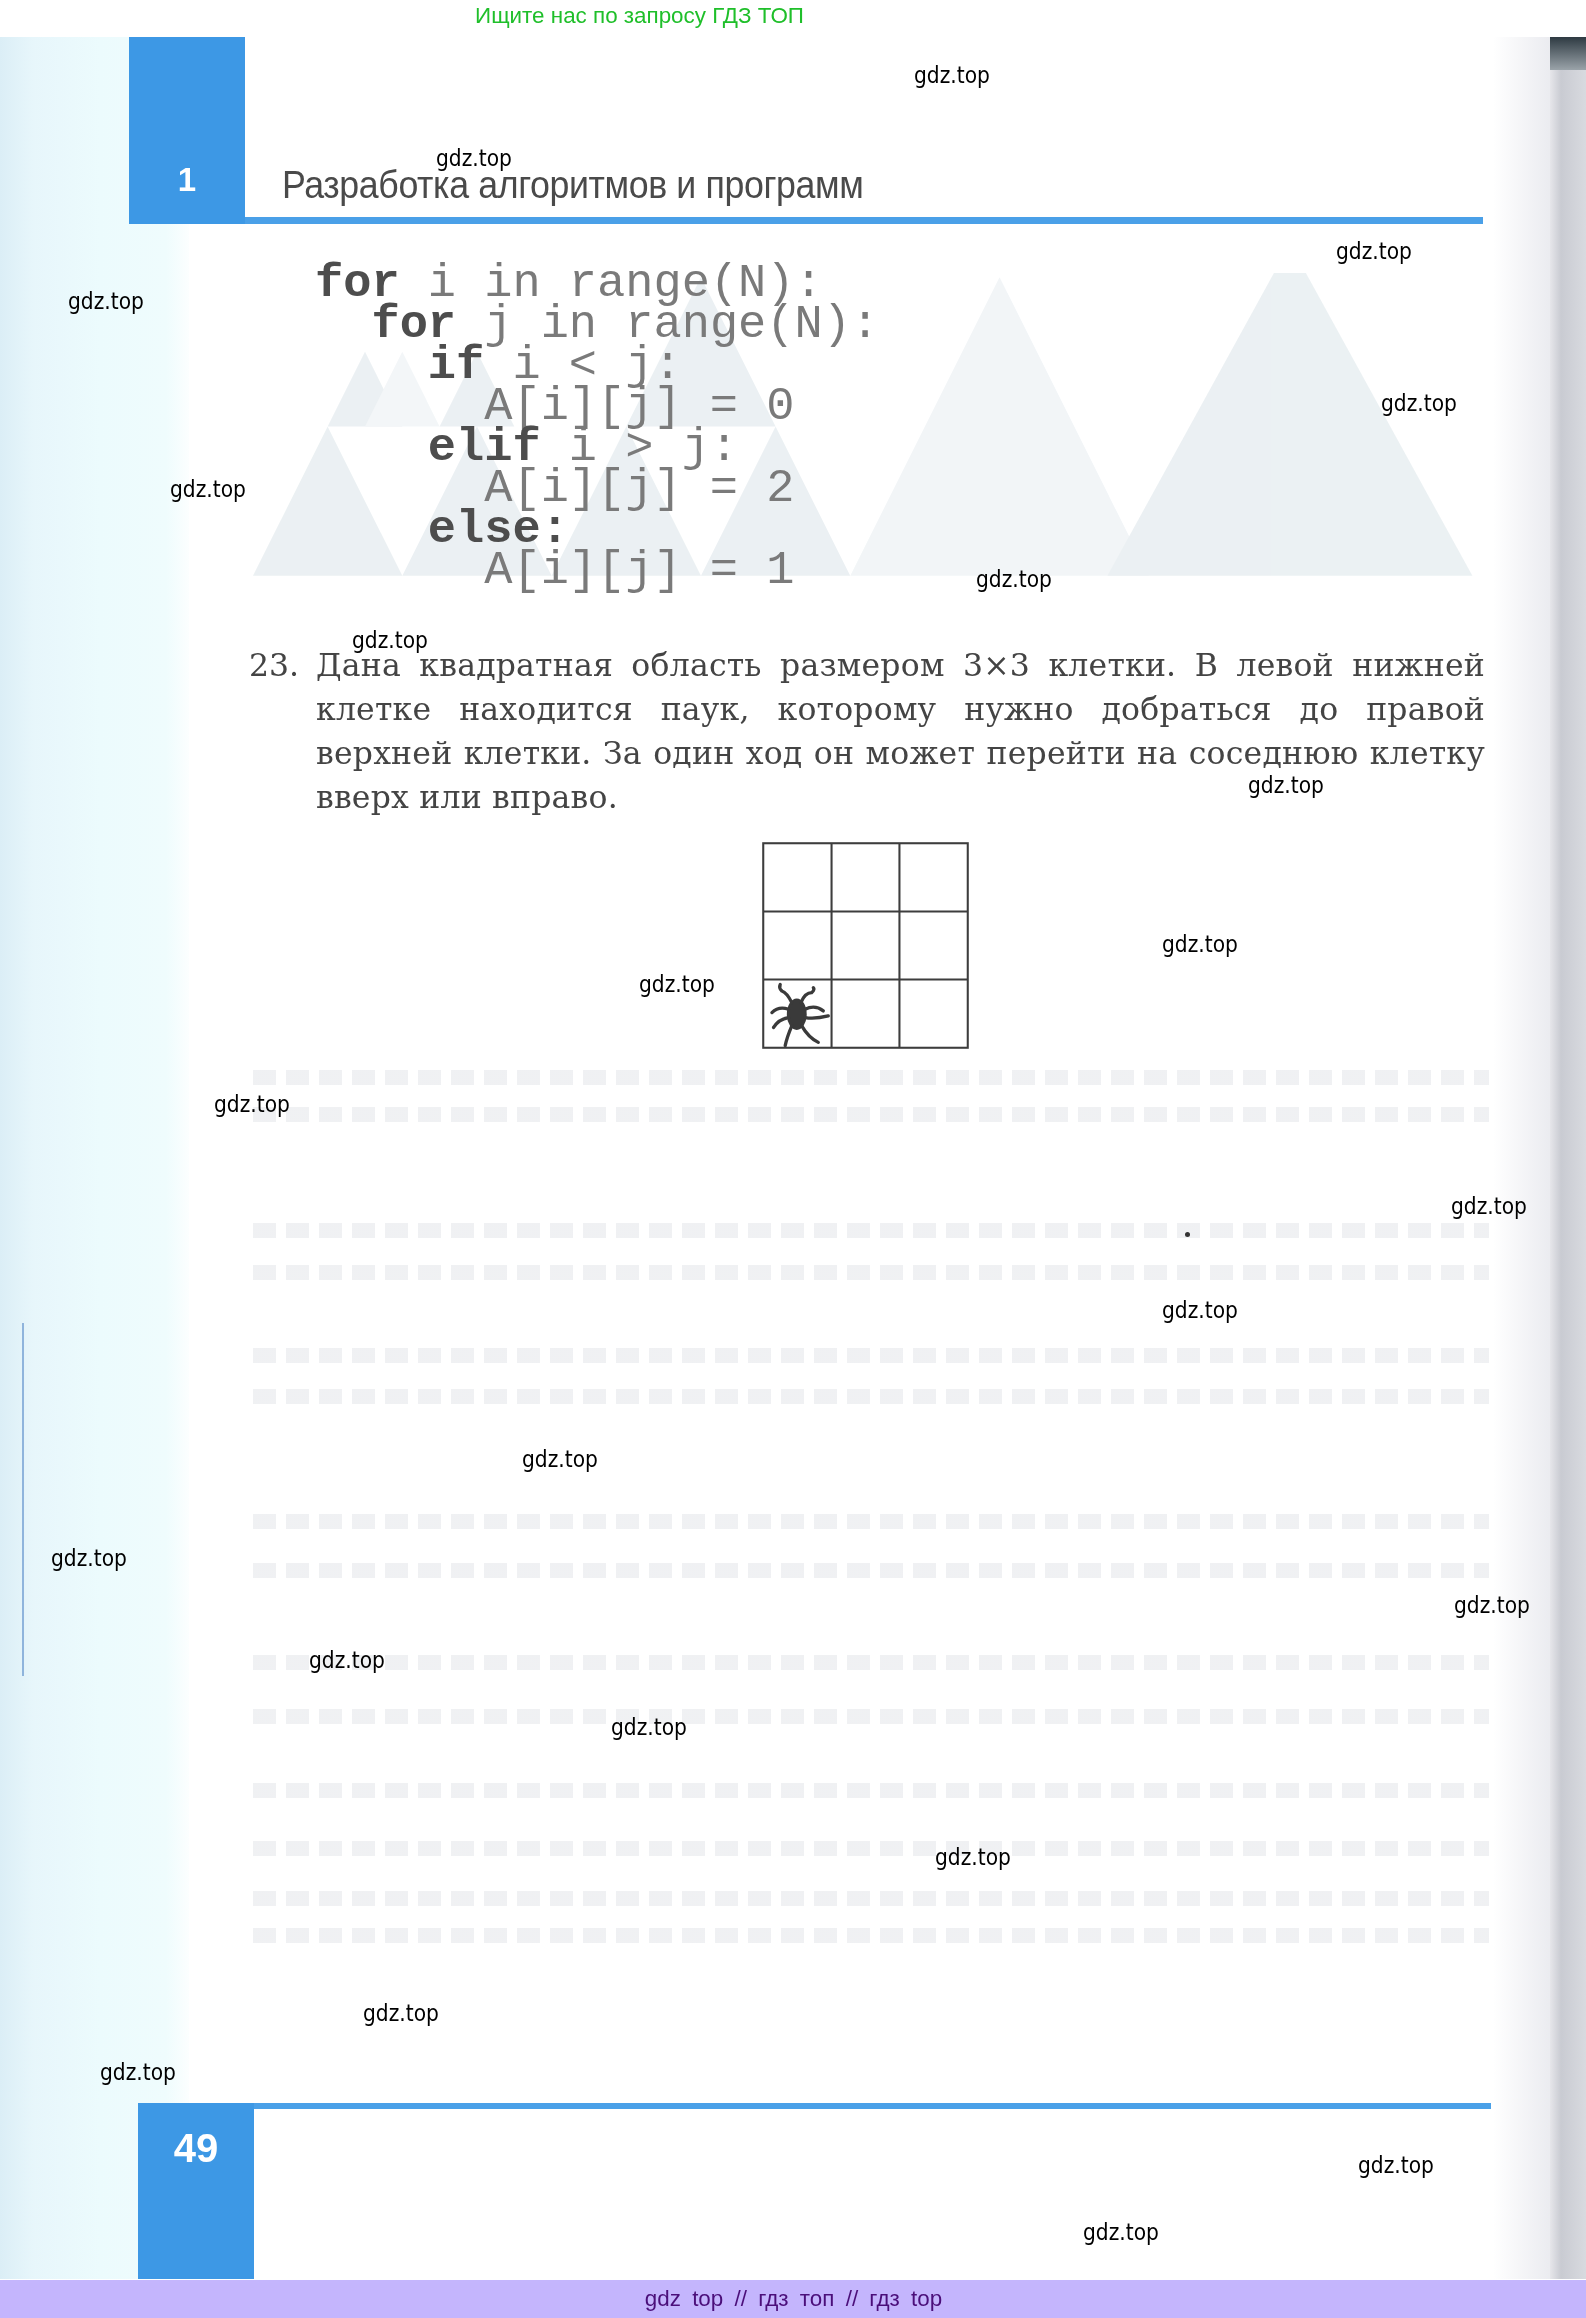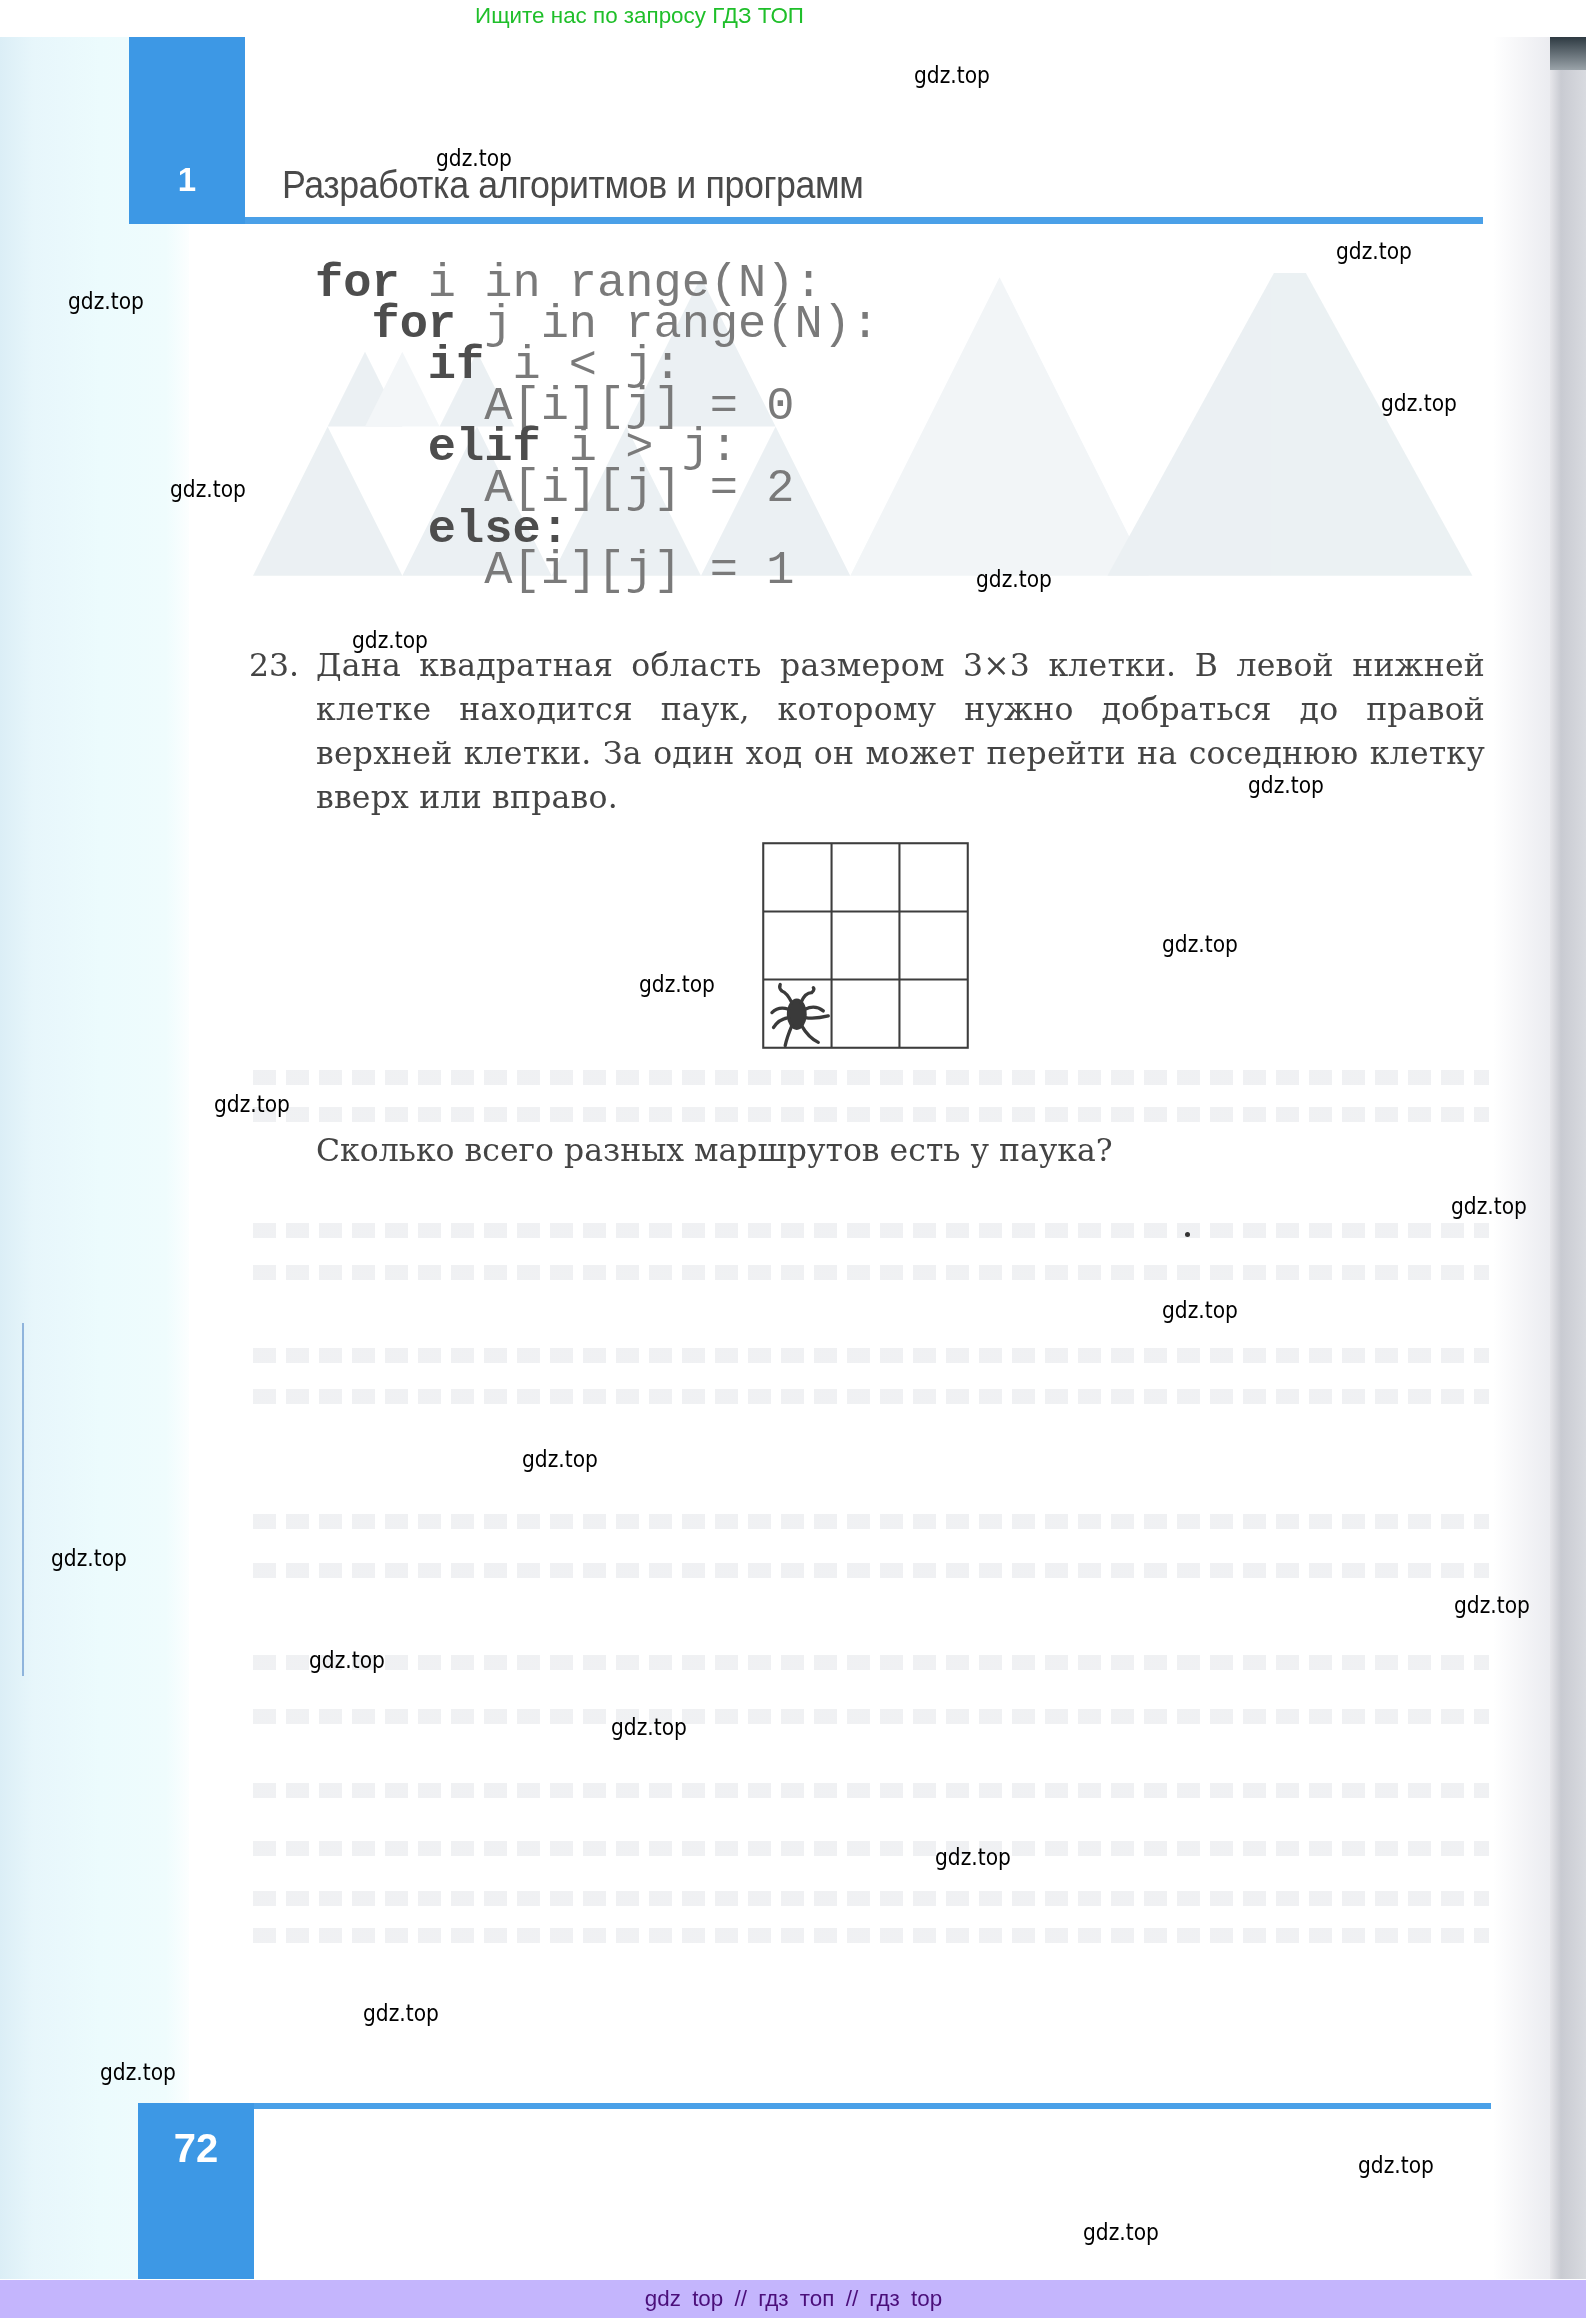--- a/index.html
+++ b/index.html
@@ -88,41 +88,40 @@
       <path d="M47,194 Q52,182 60,182 Q64,178 62,176" fill="none"></path>
       <path d="M32,202 Q20,198 12,206" fill="none"></path>
       <path d="M52,202 Q64,196 74,204" fill="none"></path>
       <path d="M32,212 Q20,214 14,224" fill="none"></path>
       <path d="M52,212 Q64,214 80,210" fill="none"></path>
       <path d="M36,222 Q30,236 28,246" fill="none"></path>
       <path d="M48,222 Q56,236 68,242" fill="none"></path>
     </g>
   </svg>
 
-  <div id="question" class="abs">Сколько всего разных маршрутов есть у паука?</div>
 
   <div class="ghost" style="top:1033px;"></div>
   <div class="ghost" style="top:1070px;"></div>
   <div class="ghost" style="top:1186px;"></div>
   <div class="ghost" style="top:1228px;"></div>
   <div class="ghost" style="top:1311px;"></div>
   <div class="ghost" style="top:1352px;"></div>
   <div class="ghost" style="top:1477px;"></div>
   <div class="ghost" style="top:1526px;"></div>
   <div class="ghost" style="top:1618px;"></div>
   <div class="ghost" style="top:1672px;"></div>
   <div class="ghost" style="top:1746px;"></div>
   <div class="ghost" style="top:1804px;"></div>
   <div class="ghost" style="top:1854px;"></div>
   <div class="ghost" style="top:1891px;"></div>
   <div id="speck" class="abs"></div>
 
   <div id="footer-tab" class="abs"></div>
   <div id="footer-rule" class="abs"></div>
-  <div id="page-num" class="abs">72</div>
+  <div id="page-num" class="abs">49</div>
 
   <div id="watermarks">
       <div class="wm" style="left: 914px; top: 25px;">gdz.top</div>
       <div class="wm" style="left: 436px; top: 108px;">gdz.top</div>
       <div class="wm" style="left: 1336px; top: 201px;">gdz.top</div>
       <div class="wm" style="left: 68px; top: 251px;">gdz.top</div>
       <div class="wm" style="left: 1381px; top: 353px;">gdz.top</div>
       <div class="wm" style="left: 170px; top: 439px;">gdz.top</div>
       <div class="wm" style="left: 976px; top: 529px;">gdz.top</div>
       <div class="wm" style="left: 352px; top: 590px;">gdz.top</div>

